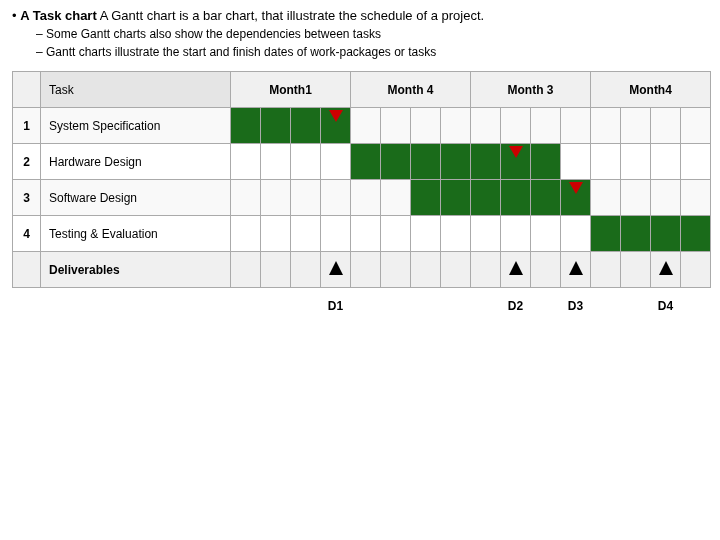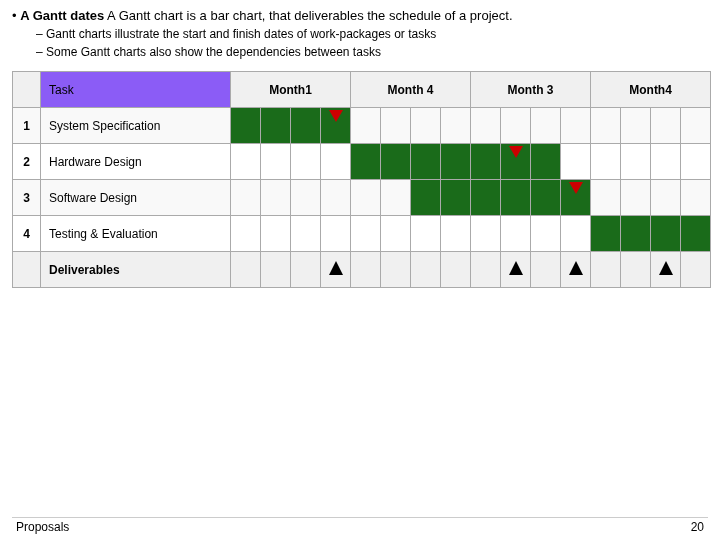--- a/index.html
+++ b/index.html
@@ -126,25 +126,25 @@
       z-index: 10;
     }
   </style>
 </head>
 <body>
 
 <div class="page">
 
 
   <div class="bullet-intro">
-    • <strong>A Gantt dates</strong> <span>A Gantt chart is a bar chart, that deliverables the schedule of a project.</span>
+    • <strong>A Task chart</strong> <span>A Gantt chart is a bar chart, that illustrate the schedule of a project.</span>
   </div>
   <div class="sub-bullets">
-  <div>Gantt charts illustrate the start and finish dates of work-packages or tasks</div>
-      <div>Some Gantt charts also show the dependencies between tasks</div>
+  <div>Some Gantt charts also show the dependencies between tasks</div>
+      <div>Gantt charts illustrate the start and finish dates of work-packages or tasks</div>
     </div>
 
   <div class="gantt-wrapper">
     <table class="gantt">
       <colgroup>
         <col style="width:28px">
         <col style="width:190px">
 
         <col style="width:30px">
           <col style="width:30px">
@@ -159,21 +159,21 @@
           <col style="width:30px">
           <col style="width:30px">
         <col style="width:30px">
           <col style="width:30px">
           <col style="width:30px">
           <col style="width:30px">
       </colgroup>
       <thead>
         <tr>
           <th style="background:#f0f0f0;"></th>
-          <th class="task-col" style="background:#8b5cf6;">Task</th>
+          <th class="task-col" style="background:#e5e5e5;">Task</th>
           <th class="month-header" colspan="4">Month1</th>
           <th class="month-header" colspan="4">Month 4</th>
           <th class="month-header" colspan="4">Month 3</th>
           <th class="month-header" colspan="4">Month4</th>
         </tr>
       </thead>
       <tbody id="gantt-body">
 
       <tr class="data-row">
             <td class="row-num">1</td>
@@ -274,22 +274,38 @@
             <td style="background: rgb(240, 240, 240); border: 1px solid rgb(170, 170, 170);"></td>
             <td style="background: rgb(240, 240, 240); border: 1px solid rgb(170, 170, 170);"></td>
             <td style="background: rgb(240, 240, 240); border: 1px solid rgb(170, 170, 170);"><span class="arrow-up"></span></td>
             <td style="background: rgb(240, 240, 240); border: 1px solid rgb(170, 170, 170);"></td>
             <td style="background: rgb(240, 240, 240); border: 1px solid rgb(170, 170, 170);"><span class="arrow-up"></span></td>
             <td style="background: rgb(240, 240, 240); border: 1px solid rgb(170, 170, 170);"></td>
             <td style="background: rgb(240, 240, 240); border: 1px solid rgb(170, 170, 170);"></td>
             <td style="background: rgb(240, 240, 240); border: 1px solid rgb(170, 170, 170);"><span class="arrow-up"></span></td>
             <td style="background: rgb(240, 240, 240); border: 1px solid rgb(170, 170, 170);"></td>
           </tr>
+          <tr>
+            <td style="border: none; background: rgb(255, 255, 255);"></td>
+            <td style="border: none; background: rgb(255, 255, 255);"></td>
+            <td style="border: none; background: rgb(255, 255, 255); font-weight: bold; font-size: 12px;"></td>
+            <td style="border: none; background: rgb(255, 255, 255); font-weight: bold; font-size: 12px;"></td>
+            <td style="border: none; background: rgb(255, 255, 255); font-weight: bold; font-size: 12px;"></td>
+            <td style="border: none; background: rgb(255, 255, 255); font-weight: bold; font-size: 12px;">D1</td>
+            <td style="border: none; background: rgb(255, 255, 255); font-weight: bold; font-size: 12px;"></td>
+            <td style="border: none; background: rgb(255, 255, 255); font-weight: bold; font-size: 12px;"></td>
+            <td style="border: none; background: rgb(255, 255, 255); font-weight: bold; font-size: 12px;"></td>
+            <td style="border: none; background: rgb(255, 255, 255); font-weight: bold; font-size: 12px;"></td>
+            <td style="border: none; background: rgb(255, 255, 255); font-weight: bold; font-size: 12px;"></td>
+            <td style="border: none; background: rgb(255, 255, 255); font-weight: bold; font-size: 12px;">D2</td>
+            <td style="border: none; background: rgb(255, 255, 255); font-weight: bold; font-size: 12px;"></td>
+            <td style="border: none; background: rgb(255, 255, 255); font-weight: bold; font-size: 12px;">D3</td>
+            <td style="border: none; background: rgb(255, 255, 255); font-weight: bold; font-size: 12px;"></td>
+            <td style="border: none; background: rgb(255, 255, 255); font-weight: bold; font-size: 12px;"></td>
+            <td style="border: none; background: rgb(255, 255, 255); font-weight: bold; font-size: 12px;">D4</td>
+            <td style="border: none; background: rgb(255, 255, 255); font-weight: bold; font-size: 12px;"></td>
+          </tr>
         </tbody>
     </table>
   </div>
 
-  <div class="footer-row">
-    <span>Proposals</span>
-    <span>20</span>
-  </div>
 
 </div>
 
 </body></html>

